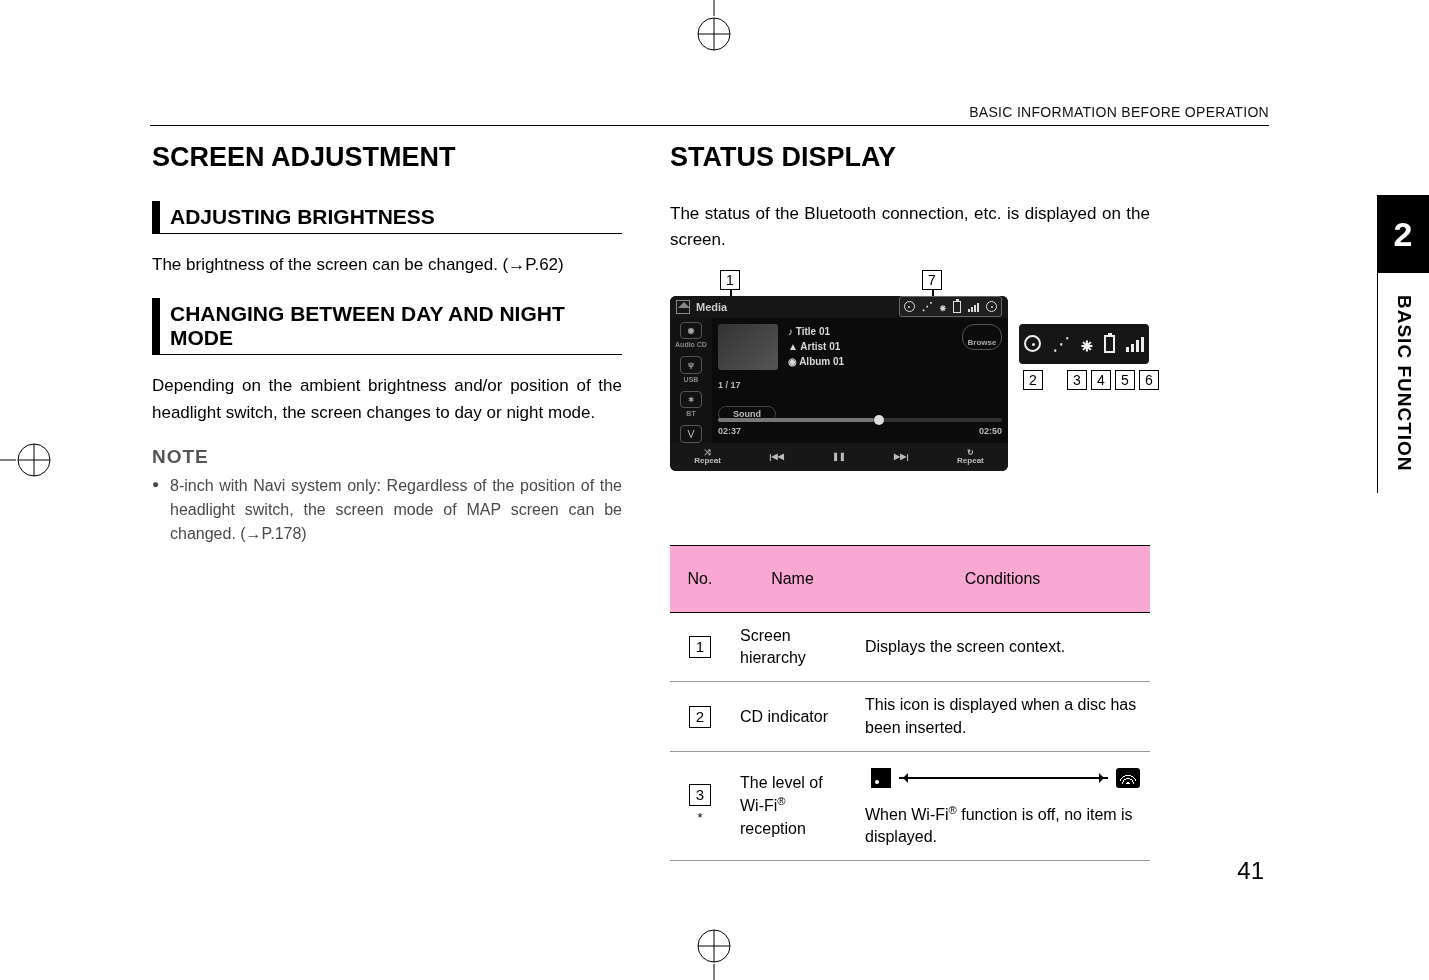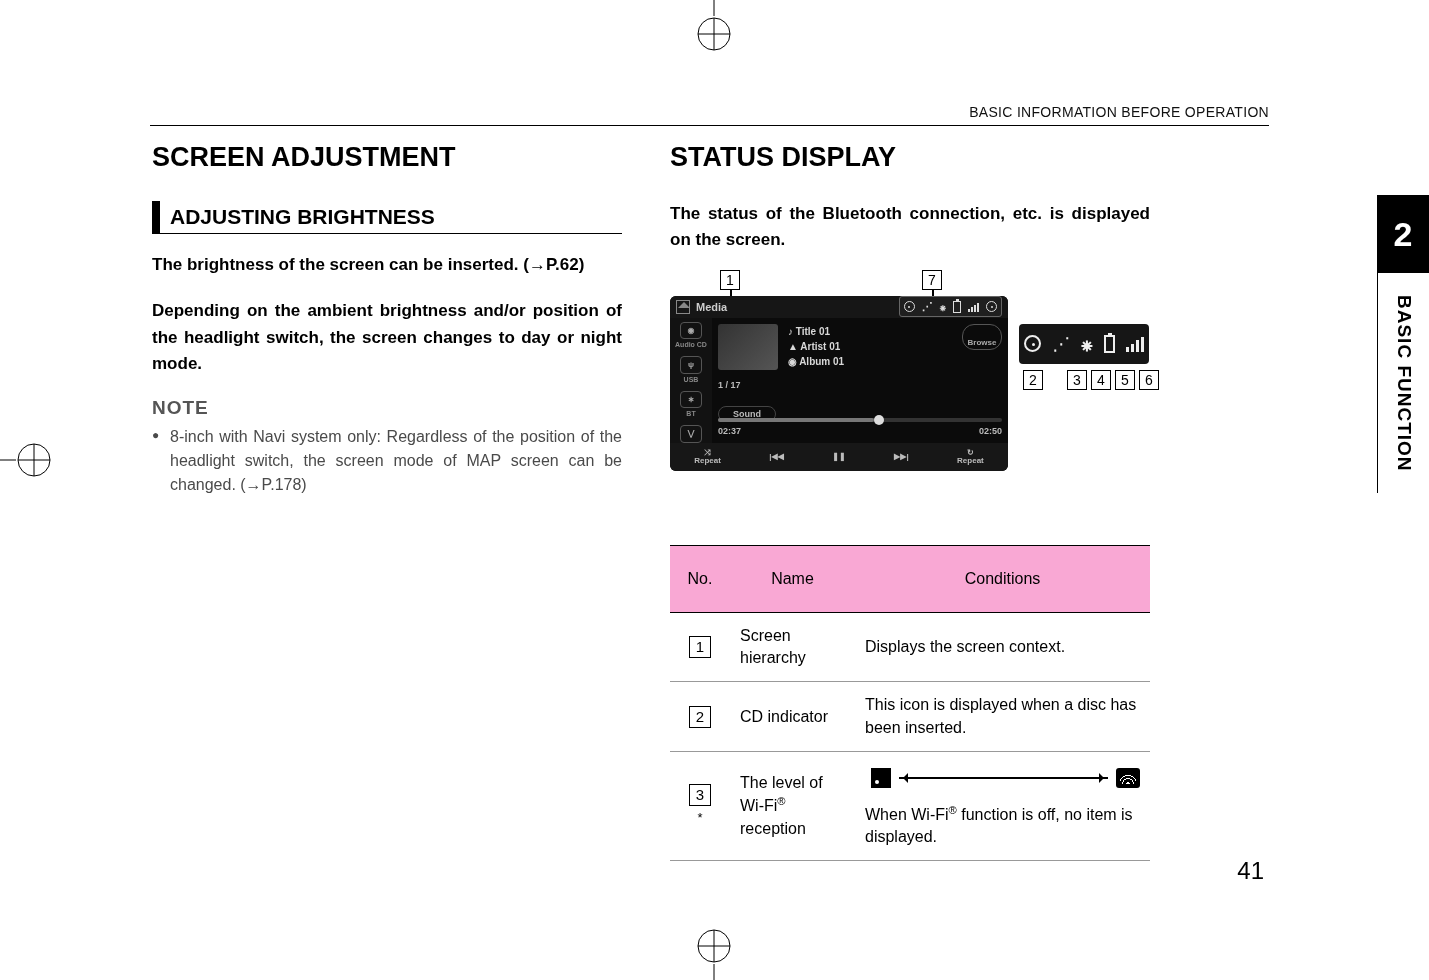--- a/index.html
+++ b/index.html
@@ -46,21 +46,21 @@
   .col { position: absolute; top: 130px; width: 470px; }
   .col-left  { left: 152px; }
   .col-right { left: 670px; width: 480px; }
 
   h1.maj { font-size: 27px; font-weight: bold; margin: 12px 0 28px; }
   .sub {
     font-size: 21px; font-weight: bold;
     border-left: 8px solid #000; padding: 4px 0 4px 10px;
     border-bottom: 1.5px solid #000; margin-bottom: 18px; margin-top: 12px;
   }
-  .body { font-size: 17px; line-height: 1.55; text-align: justify; margin-bottom: 20px; font-weight: bold; }
+  .body { font-size: 17px; line-height: 1.55; text-align: justify; margin-bottom: 20px; }
 
   .note-head { font-size: 19px; font-weight: bold; color: #555; letter-spacing: 1px; margin-top: 20px; }
   .note-item { font-size: 16px; color: #4a4a4a; line-height: 1.5; text-align: justify; padding-left: 18px; position: relative; margin-top: 6px; }
   .note-item::before { content: "●"; position: absolute; left: 0; top: 1px; font-size: 12px; color: #4a4a4a; }
 
   
   .figure-wrap { position: relative; margin-top: 10px; height: 215px; }
   .screenshot {
     position: absolute; left: 0; top: 22px; width: 338px; height: 175px;
     background: #0b0b0b; border-radius: 6px; color: #ddd; font-size: 11px; overflow: hidden; font-weight: bold;
@@ -181,22 +181,23 @@
   <div class="tab-chapter">2</div>
   <div class="tab-section">
       <span>BASIC FUNCTION</span>
     </div>
   <div class="page-number">41</div>
 
   <div class="col col-left">
     <h1 class="maj">SCREEN ADJUSTMENT</h1>
 
     <div class="sub">ADJUSTING BRIGHTNESS</div>
-    <p class="body">The brightness of the screen can be inserted. (→P.62)</p>
-
+    <p class="body">The brightness of the screen can be changed. (→P.62)</p>
+
+    <div class="sub">CHANGING BETWEEN DAY AND NIGHT MODE</div>
     <p class="body">Depending on the ambient brightness and/or position of the headlight switch, the screen changes to day or night mode.</p>
 
     <div class="note-head">NOTE</div>
     <div class="note-item">8-inch with Navi system only: Regardless of the position of the headlight switch, the screen mode of MAP screen can be changed. (→P.178)</div>
   </div>
 
   <div class="col col-right">
     <h1 class="maj">STATUS DISPLAY</h1>
     <p class="body">The status of the Bluetooth connection, etc. is displayed on the screen.</p>
 

